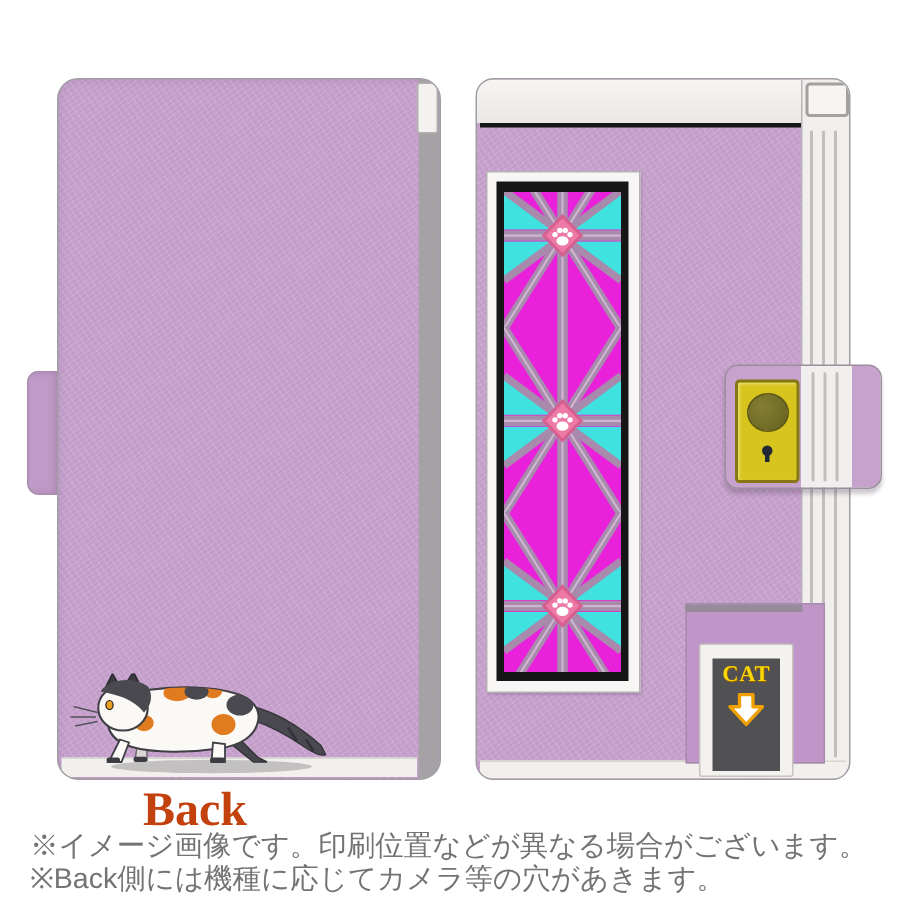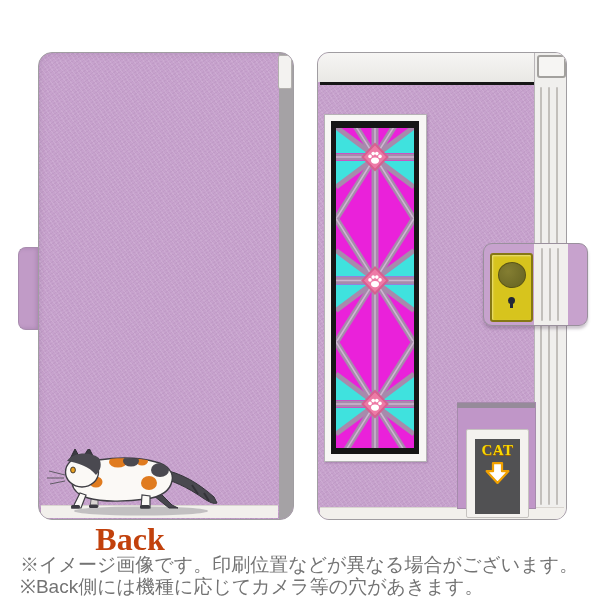--- a/index.html
+++ b/index.html
@@ -41,21 +41,21 @@
     border-top:1px solid #d9d5d0;}
 
   
   .panel{left:6px;top:61px;width:101px;height:346px;background:var(--frame-white);
     border:1px solid #b5b2b5;box-shadow:1px 1px 2px rgba(90,60,100,.3);}
   .panel-black{position:absolute;left:6px;top:6px;width:88px;height:333px;background:var(--frame-black);}
   .panel-art{position:absolute;left:5px;top:7px;width:78px;height:320px;}
 
   
   .cat-inset{left:139px;top:349px;width:77px;height:105px;background:#c096c8;
-    border:1px solid #a68bac;}
+    border:1px solid #a68bac;padding-left:14px;}
   .cat-inset-bar{position:absolute;left:-1px;top:0;width:78px;height:5px;background:#968b9a;}
   .cat-plate{position:absolute;left:8px;top:26px;width:61px;height:87px;background:#f4f2ef;
     border:1px solid #c6c3c0;border-radius:2px;}
   .cat-dark{position:absolute;left:8px;top:9px;width:45px;height:75px;background:var(--label-panel-gray);}
   .cat-word{position:absolute;left:0;top:3px;width:45px;text-align:center;
     font-family:"Liberation Serif",serif;font-weight:bold;font-size:15px;letter-spacing:.5px;
     color:var(--cat-text-yellow);text-shadow:.5px .5px 0 #a06000;}
   .cat-arrow{position:absolute;left:9px;top:22px;}
 
   

